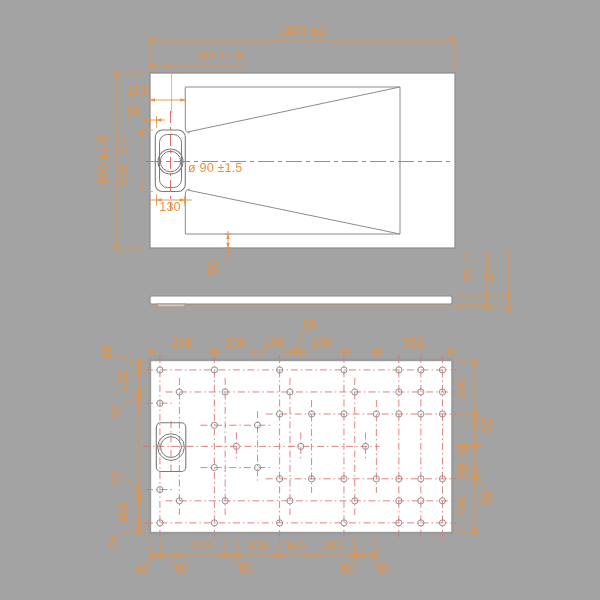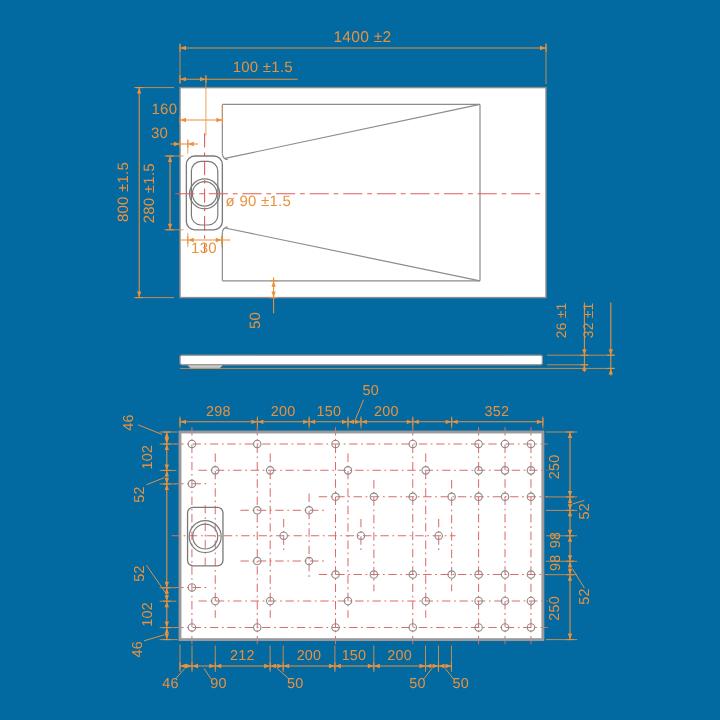--- a/index.html
+++ b/index.html
@@ -1,16 +1,16 @@
 <!DOCTYPE html>
 <html><head>
 <meta charset="utf-8">
 <style>
   html,body{margin:0;padding:0;background:#ffffff;}
-  #canvas-wrap{position:relative;width:600px;height:600px;background:#0369a1;overflow:hidden;}
+  #canvas-wrap{position:relative;width:600px;height:600px;background:#a3a3a3;overflow:hidden;}
   svg{display:block;}
   text{font-family:"Liberation Sans","DejaVu Sans",sans-serif;letter-spacing:.2px;}
 </style>
 </head>
 <body>
 
 <div id="canvas-wrap">
   <svg id="drawing" width="600" height="600" viewBox="0 0 600 600">
       <g>
         <rect x="150" y="73" width="305" height="175" rx="0" fill="#fff" stroke="#8C8C8C" stroke-width="1.2"></rect>

